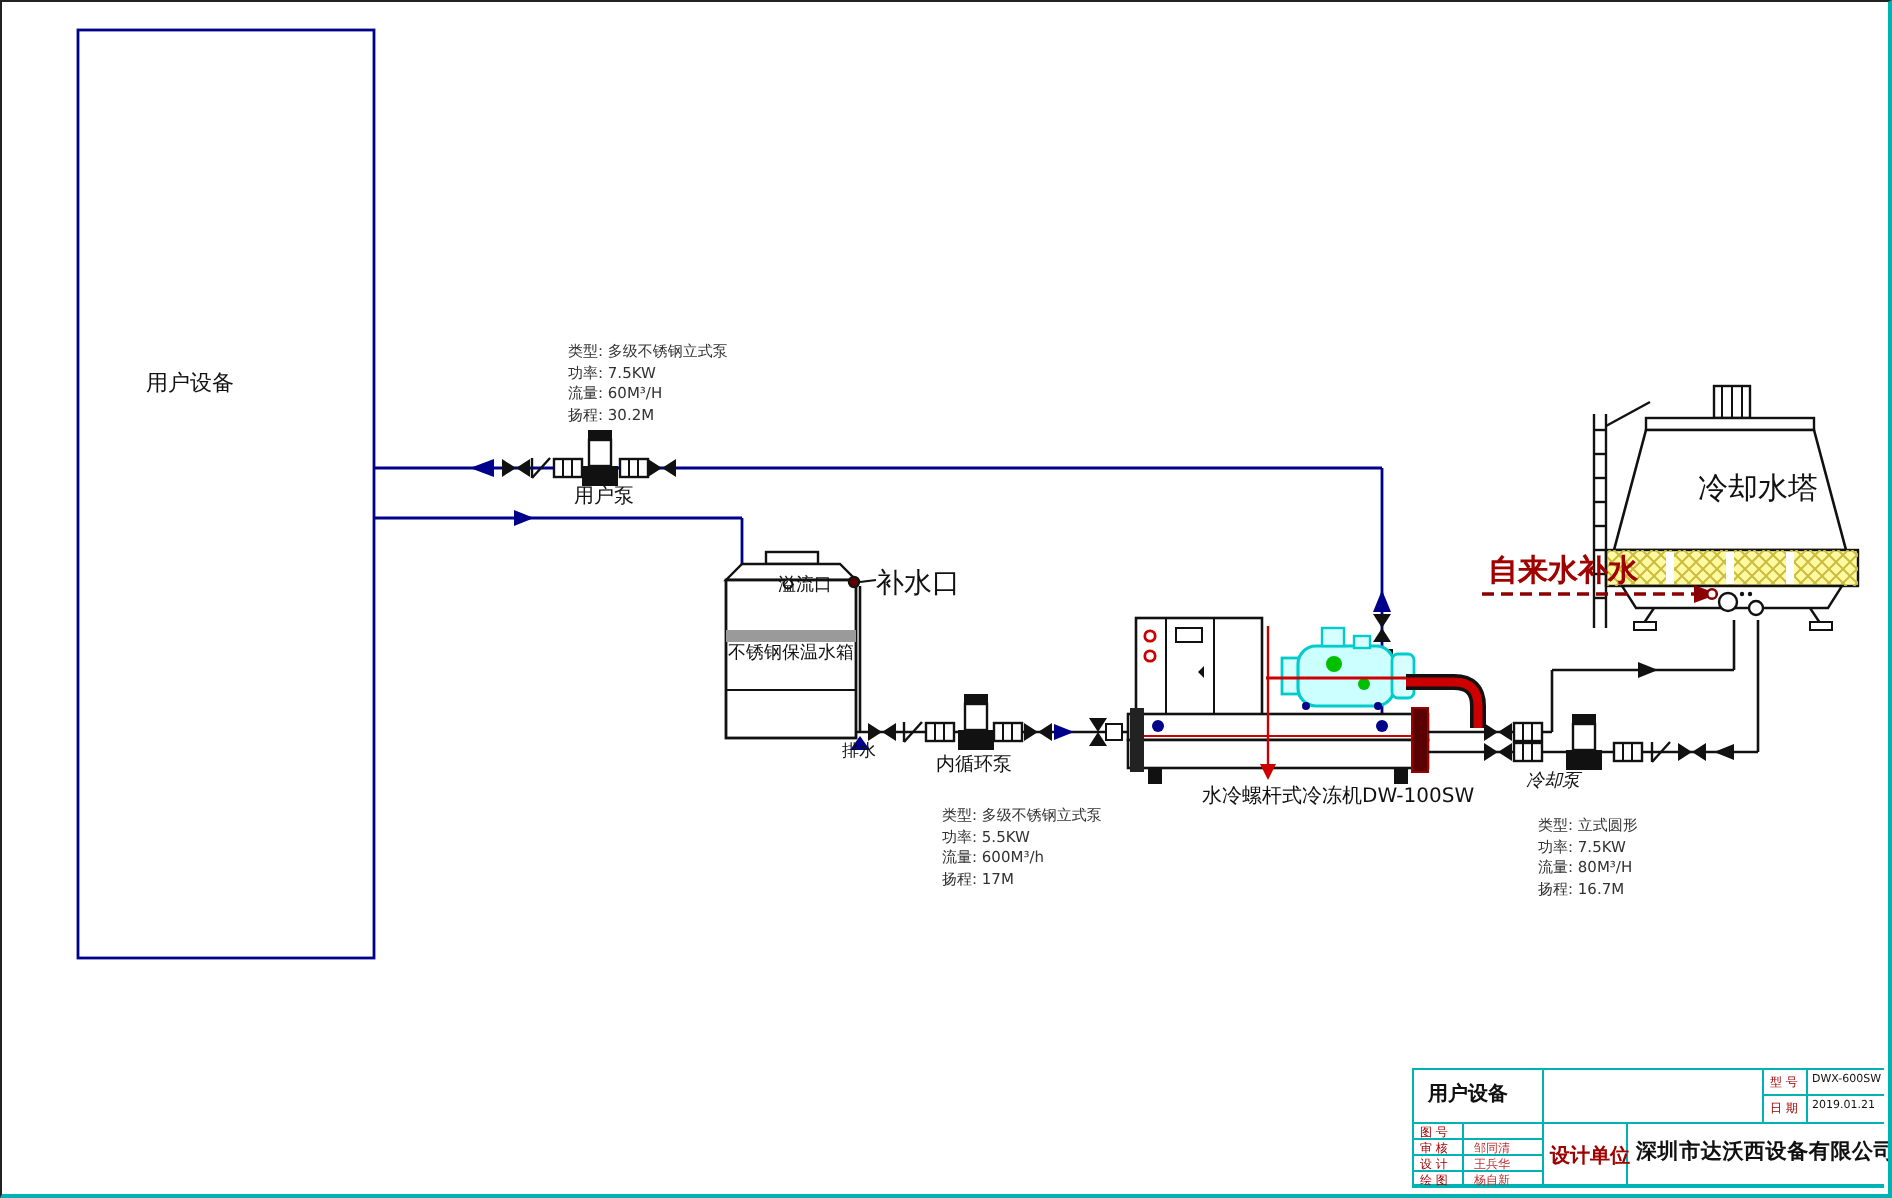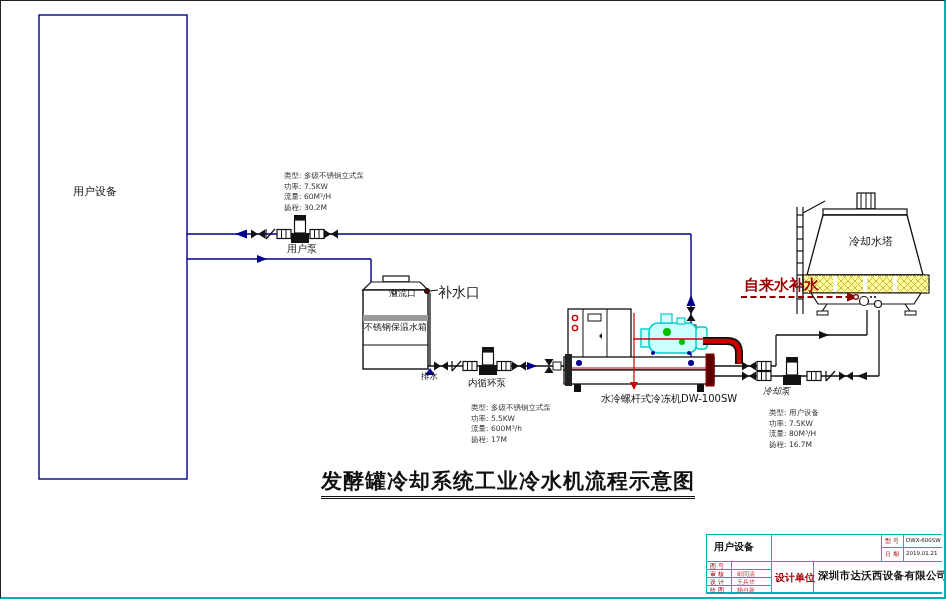--- a/index.html
+++ b/index.html
@@ -235,30 +235,29 @@
     <div>类型: 多级不锈钢立式泵</div>
     <div>功率: 5.5KW</div>
     <div>流量: 600M³/h</div>
     <div>扬程: 17M</div>
   </div>
 
   <div class="lbl" style="left:600px;top:392px;font-size:10px;">水冷螺杆式冷冻机DW-100SW</div>
   <div class="lbl" style="left:762px;top:386px;font-size:9px;font-style:italic;">冷却泵</div>
 
   <div class="spec" style="left:768px;top:407px;">
-    <div>类型: 用户设备</div>
+    <div>类型: 立式圆形</div>
     <div>功率: 7.5KW</div>
     <div>流量: 80M³/H</div>
     <div>扬程: 16.7M</div>
   </div>
 
-  <div class="lbl" style="left:848px;top:235px;font-size:11px;">冷却水塔</div>
+  <div class="lbl" style="left:848px;top:235px;font-size:15px;">冷却水塔</div>
   <div class="lbl red" style="left:743px;top:276px;font-size:15px;font-weight:bold;">自来水补水</div>
 
-  <div class="maintitle">发酵罐冷却系统工业冷水机流程示意图</div>
 
   <div>
 
     <div class="tb-line" style="left:705px;top:533px;width:236px;height:1px;"></div>
     <div class="tb-line" style="left:705px;top:560px;width:236px;height:1px;"></div>
     <div class="tb-line" style="left:705px;top:591px;width:236px;height:1.5px;"></div>
     <div class="tb-line" style="left:705px;top:533px;width:1px;height:59px;"></div>
     <div class="tb-line" style="left:770px;top:533px;width:1px;height:59px;"></div>
     <div class="tb-line" style="left:880px;top:533px;width:1px;height:27px;"></div>
     <div class="tb-line" style="left:902px;top:533px;width:1px;height:27px;"></div>

